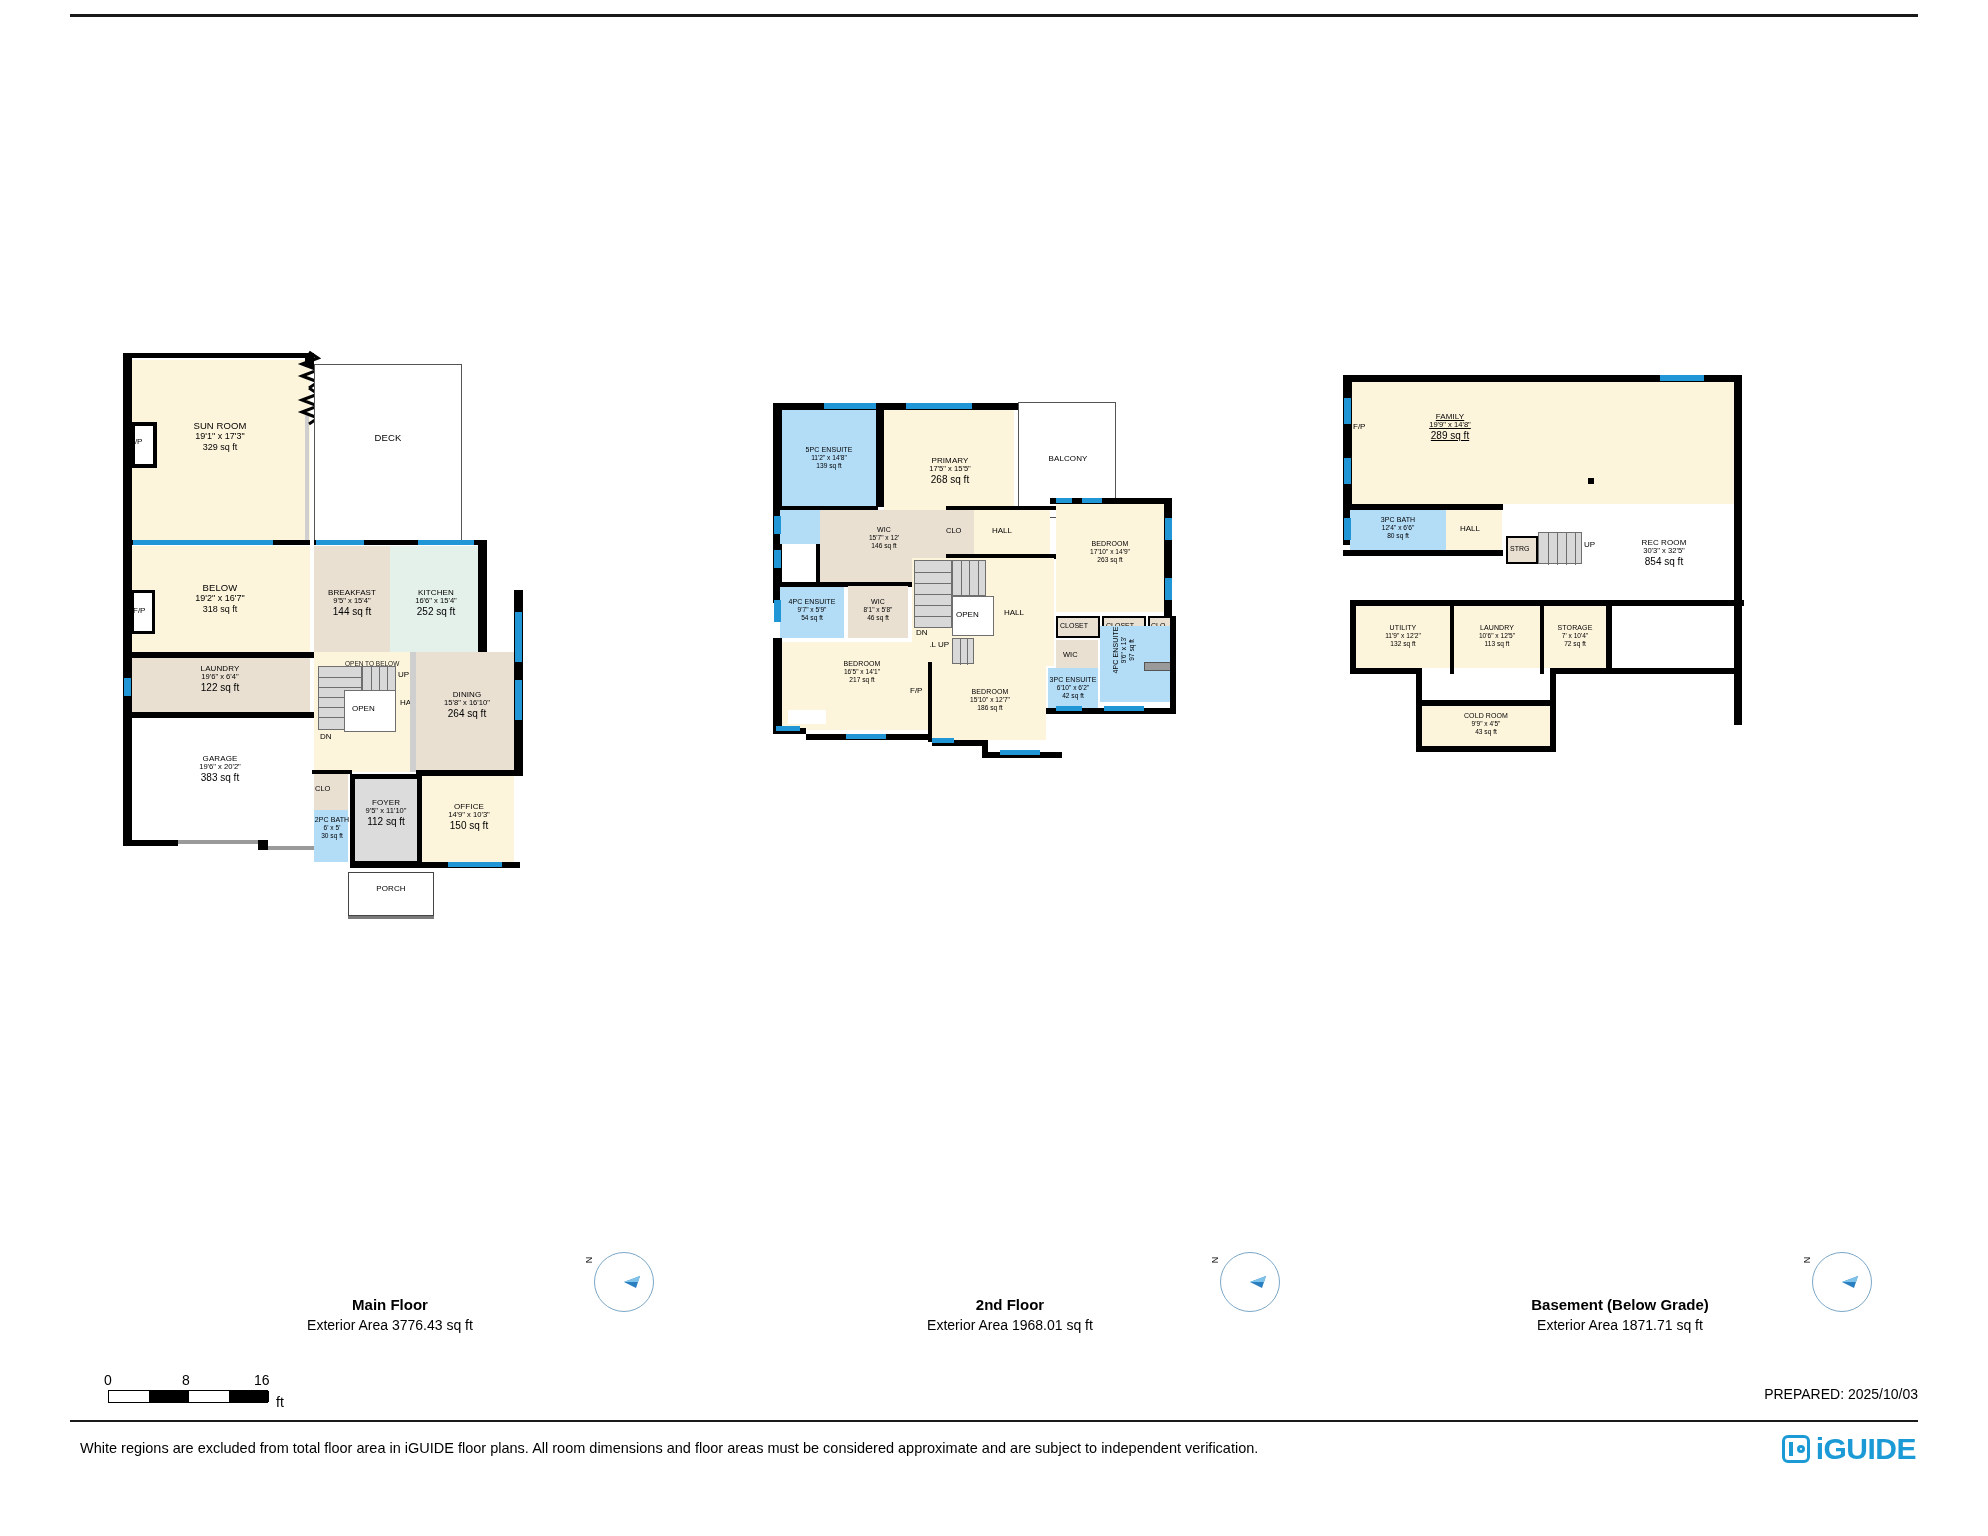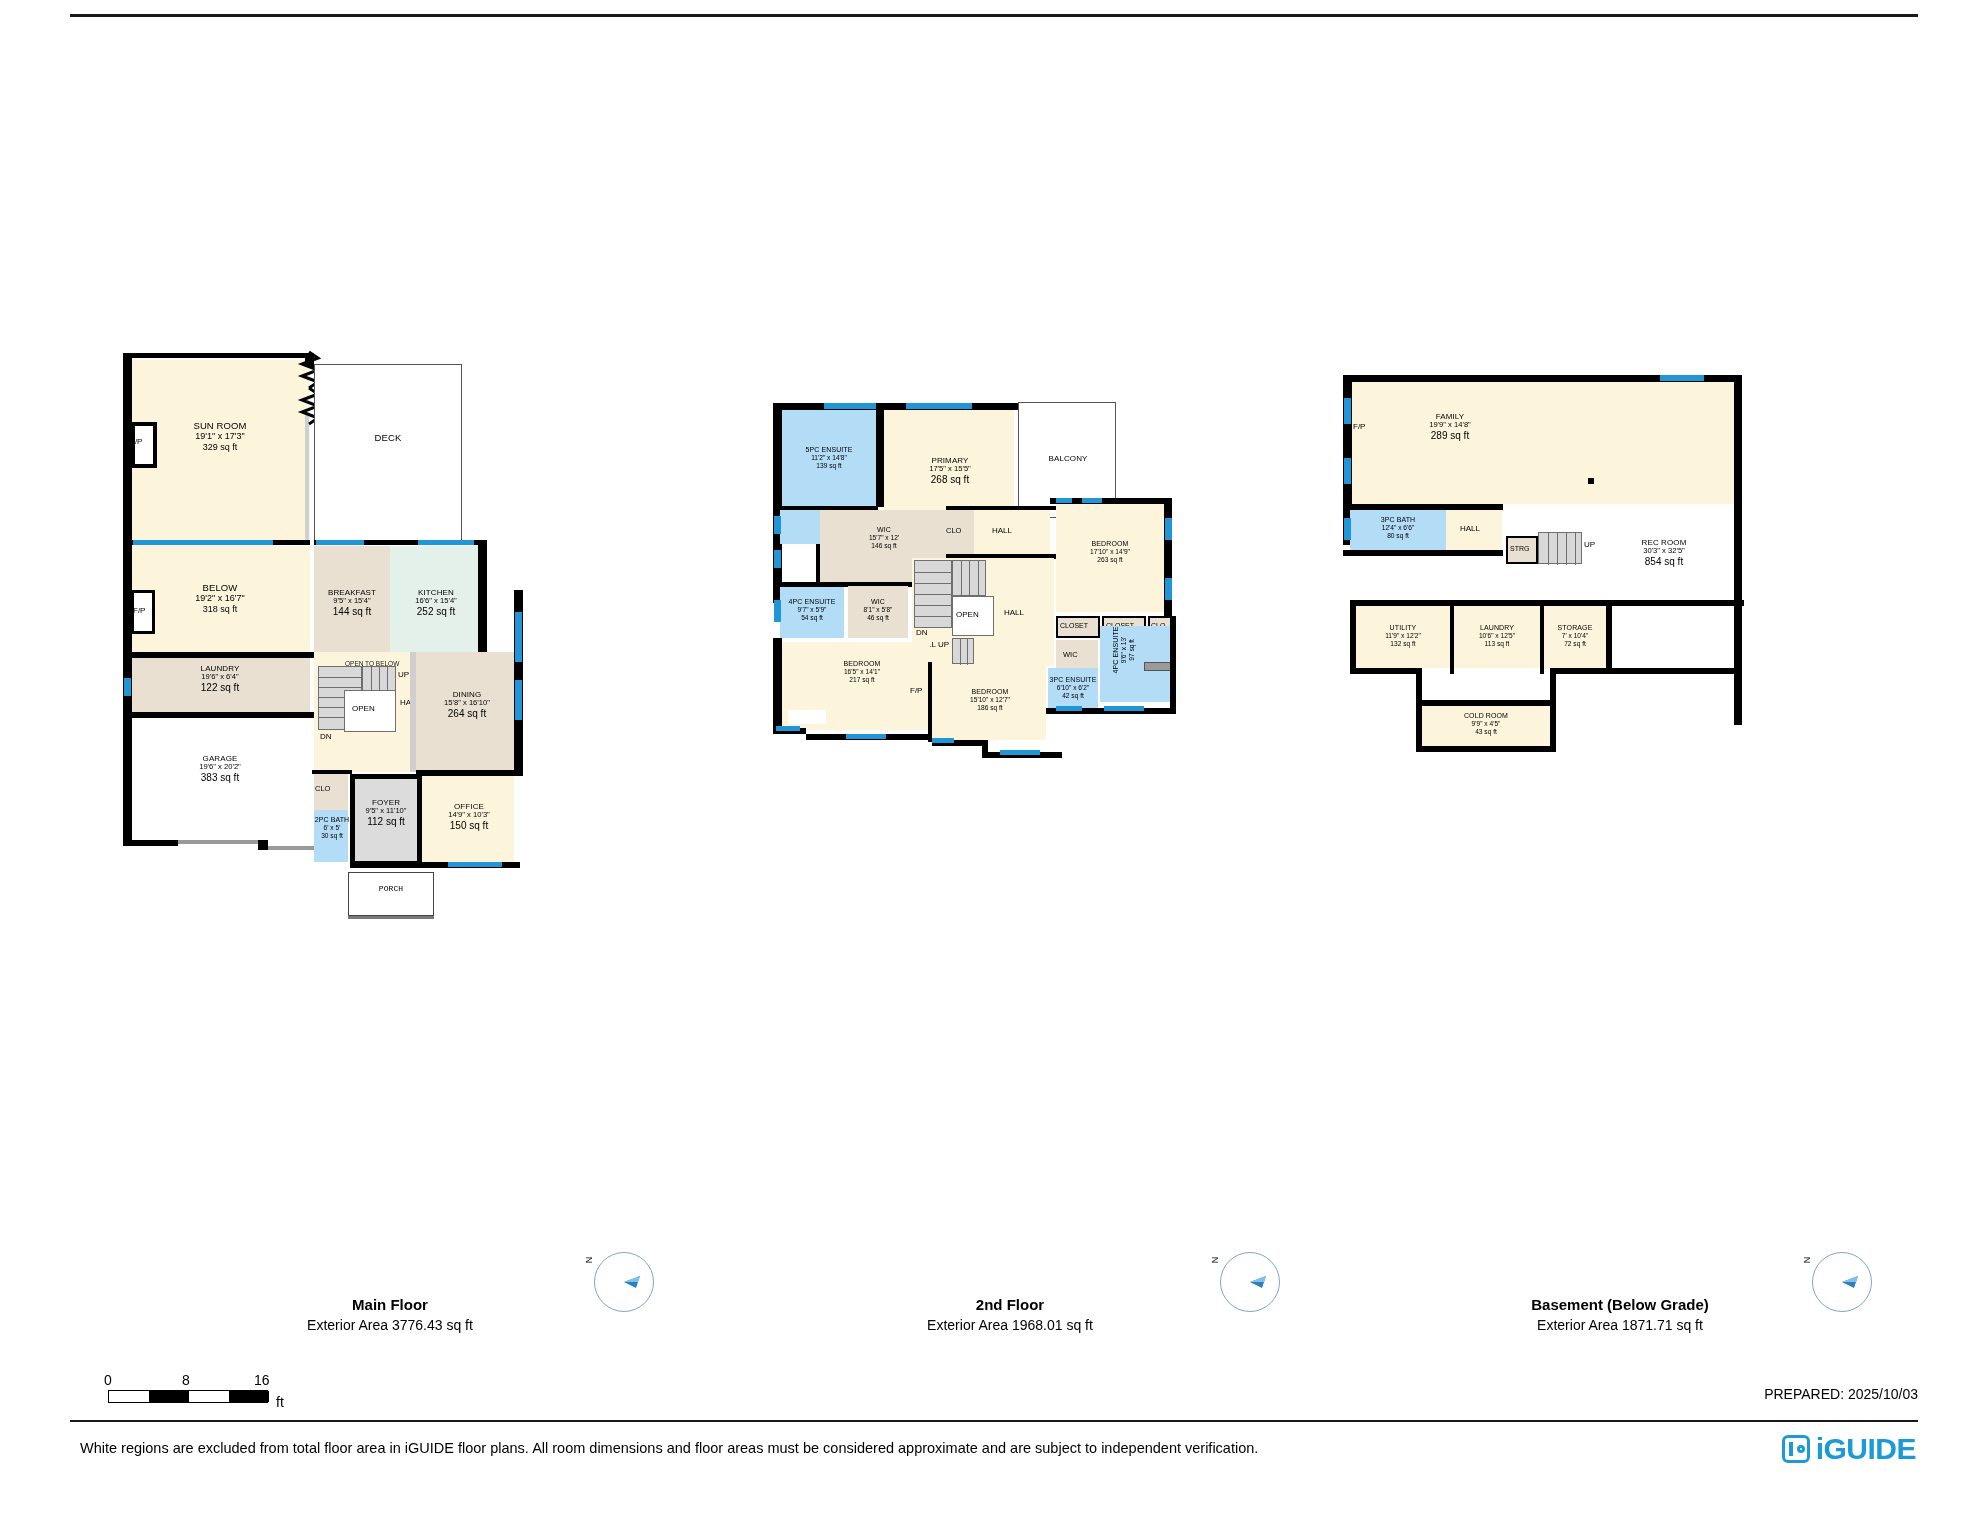--- a/index.html
+++ b/index.html
@@ -211,21 +211,21 @@
   <div class="w" style="left:316px;top:420px;width:104px;height:6px;"></div>
   <div class="w" style="left:250px;top:512px;width:170px;height:6px;"></div>
   <div class="win" style="left:348px;top:512px;width:54px;height:5px;"></div>
   <div class="lbl sm" style="left:326px;top:452px;width:86px;">
     <div class="n">OFFICE</div>
     <div class="d">14'9" x 10'3"</div>
     <div class="a">150 sq ft</div>
   </div>
 
   <div class="fp r-white" style="left:248px;top:522px;width:86px;height:44px;border:1px solid #444;"></div>
-  <div class="lbl sm" style="left:256px;top:534px;width:70px;font-family:Liberation Mono, monospace;">
+  <div class="lbl sm" style="left:256px;top:534px;width:70px;">
     <div class="n">PORCH</div>
   </div>
   <div class="w" style="left:248px;top:566px;width:86px;height:3px;background:#7a7a7a;"></div>
 </div>
 
 <div class="plan" id="plan-second" style="left:760px;top:350px;width:560px;height:700px;">
 
   <div class="fp r-blue" style="left:20px;top:60px;width:98px;height:96px;"></div>
   <div class="w" style="left:13px;top:53px;width:9px;height:200px;"></div>
   <div class="w" style="left:20px;top:53px;width:98px;height:7px;"></div>
@@ -381,21 +381,21 @@
 </div>
 
 <div class="plan" id="plan-basement" style="left:1320px;top:350px;width:560px;height:700px;">
 
   <div class="fp r-cream" style="left:30px;top:32px;width:200px;height:122px;"></div>
   <div class="w" style="left:23px;top:25px;width:9px;height:170px;"></div>
   <div class="w" style="left:30px;top:25px;width:390px;height:7px;"></div>
   <div class="win" style="left:24px;top:48px;width:7px;height:26px;"></div>
   <div class="win" style="left:24px;top:108px;width:7px;height:26px;"></div>
   <div class="tag" style="left:33px;top:72px;font-size:8px;">F/P</div>
-  <div class="lbl sm" style="left:70px;top:62px;width:120px;">
+  <div class="lbl sm" style="left:70px;top:62px;width:120px;text-decoration:underline;">
     <div class="n">FAMILY</div>
     <div class="d">19'9" x 14'8"</div>
     <div class="a">289 sq ft</div>
   </div>
 
   <div class="fp r-cream" style="left:230px;top:32px;width:190px;height:122px;"></div>
   <div class="win" style="left:340px;top:25px;width:44px;height:6px;"></div>
   <div class="w" style="left:414px;top:25px;width:8px;height:350px;"></div>
 
   <div class="fp r-blue" style="left:30px;top:160px;width:96px;height:40px;"></div>

